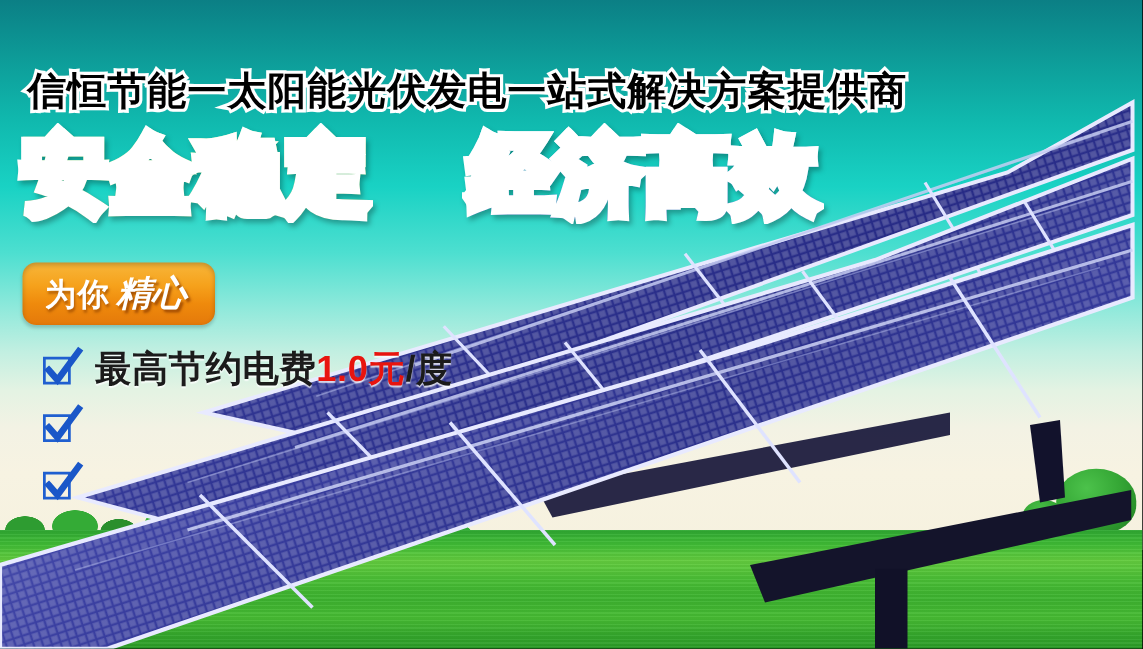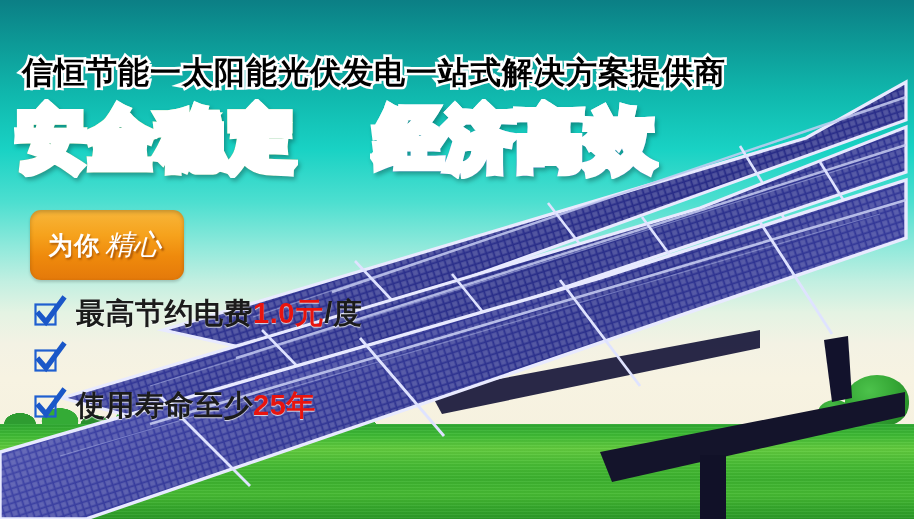--- a/index.html
+++ b/index.html
@@ -94,41 +94,41 @@
     background-clip:text;
     color:transparent;
     filter:drop-shadow(2px 3px 2px rgba(0,0,0,0.28));
     text-align:center;
   }
   .seg-green{ background-image:linear-gradient(to bottom,#e9f7c9 0%,#a8d95a 22%,#46ab3e 55%,#128a2c 80%,#0a7a26 100%); }
   .seg-blue{  background-image:linear-gradient(to bottom,#f2f7fd 0%,#bcd8f4 20%,#5b94dd 52%,#1a4fc0 82%,#1336a6 100%); }
   .gap{display:inline-block;width:34px;}
   
   .ribbon{
-    position:absolute;left:30px;top:210px;
-    height:46px;padding:12px 18px;
+    position:absolute;left:18px;top:210px;
+    height:46px;padding:2px 18px;
     display:flex;align-items:center;
     border-radius:11px;
     background:linear-gradient(to bottom,#f7b63a 0%,#f6a21c 36%,#ef8a0c 66%,#e4790a 100%);
     box-shadow:0 2px 4px rgba(0,0,0,0.22) inset, 0 2px 3px rgba(0,0,0,0.18);
     white-space:nowrap;
   }
   .ribbon-txt{
     font-size:25px;font-weight:bold;color:#ffffff;letter-spacing:1px;
     text-shadow:1px 2px 2px rgba(150,70,0,0.65);
   }
   .ribbon-accent{
-    font-size:28px;font-weight:normal;color:#ffffff;
+    font-size:28px;font-weight:bold;color:#ffffff;
     font-family:"Liberation Serif","DejaVu Serif",serif;
     font-style:italic;
     padding:0 5px;
     text-shadow:2px 2px 2px rgba(140,60,0,0.75);
   }
   
-  .bullets{position:absolute;left:34px;top:292px;}
+  .bullets{position:absolute;left:34px;top:274px;}
   .bullet{display:flex;align-items:center;height:44px;margin-bottom:2px;}
   .chk{position:relative;width:26px;height:26px;margin-right:16px;flex:none;}
   .chk svg{position:absolute;left:-2px;top:-6px;overflow:visible;}
   .btxt{
     font-size:29px;font-weight:bold;color:#1b1b1b;letter-spacing:0.5px;
     white-space:nowrap;
     text-shadow:0 1px 1px rgba(255,255,255,0.8);
   }
   .hot{color:#e8140e;}
   .plain{color:#1b1b1b;font-weight:bold;}
@@ -252,20 +252,17 @@
       </span>
     </div>
 
     <div class="bullet">
       <span class="chk">
         <svg width="34" height="34" viewBox="0 0 34 34">
           <rect x="3.5" y="9.5" width="20" height="20" fill="none" stroke="#1f5fd0" stroke-width="2.2"></rect>
           <path d="M7,19 L14,27 L31,4" fill="none" stroke="#1a57c8" stroke-width="5.2" stroke-linecap="square" stroke-linejoin="miter"></path>
         </svg>
       </span>
-      <span class="btxt">
-        <span class="plain">使用寿命至少</span><span class="hot">25年</span>
-      </span>
     </div>
 
   </div>
 
 </div>
 
 </body></html>

